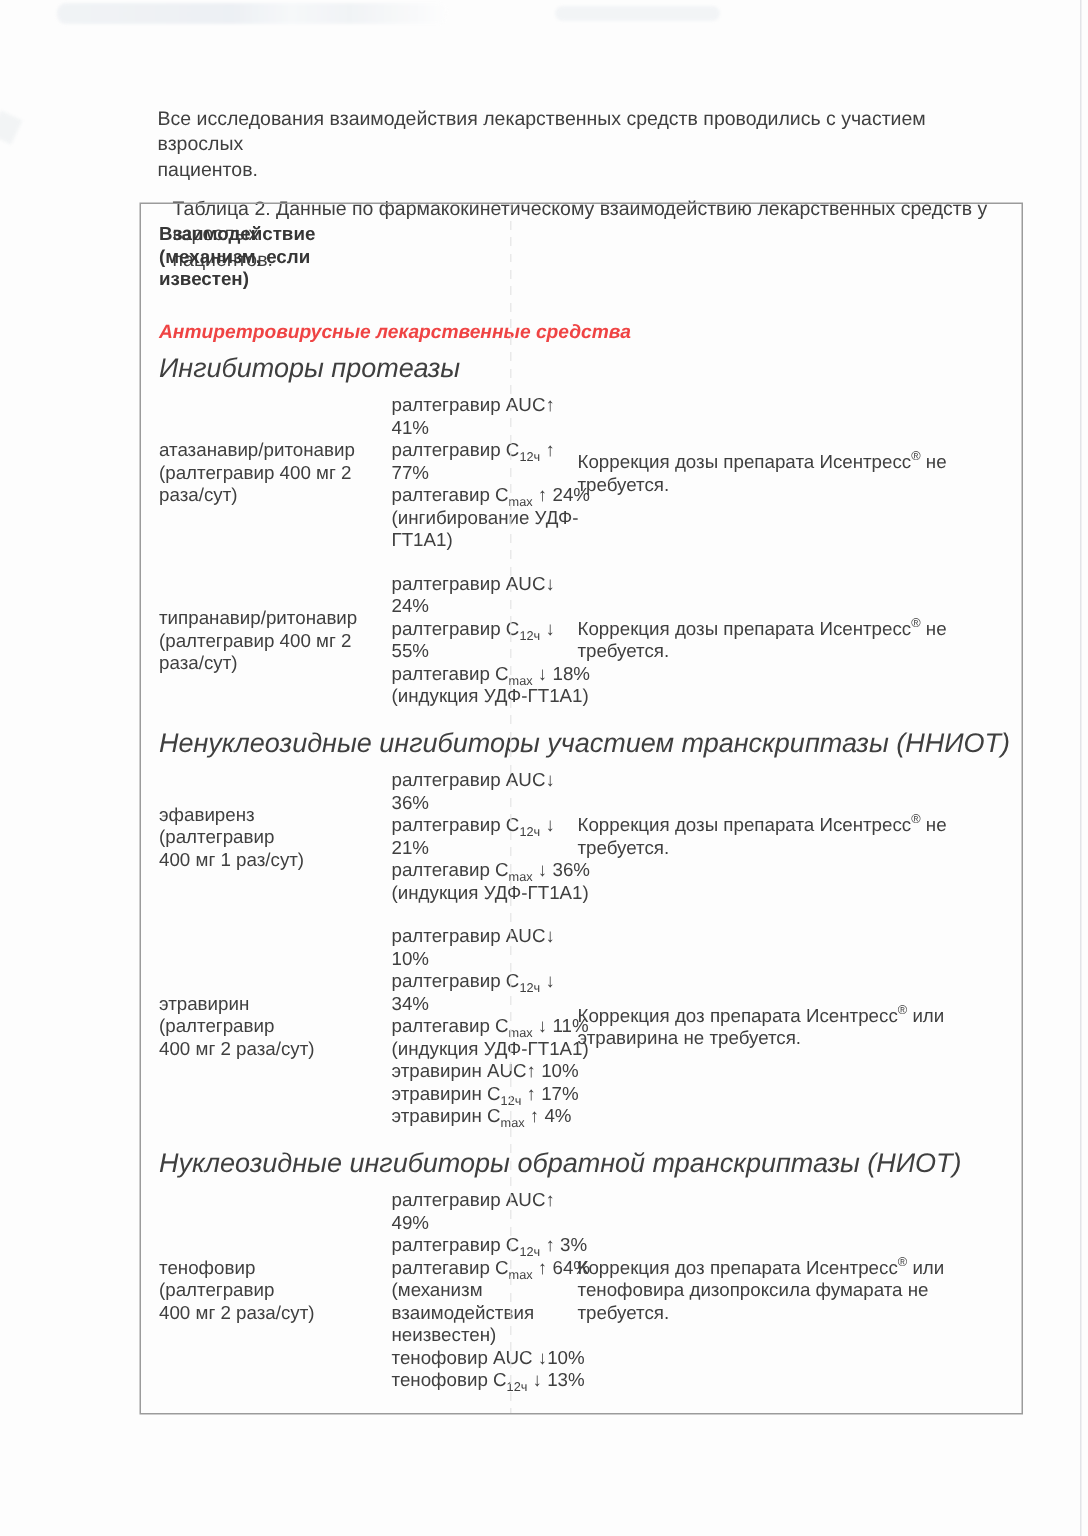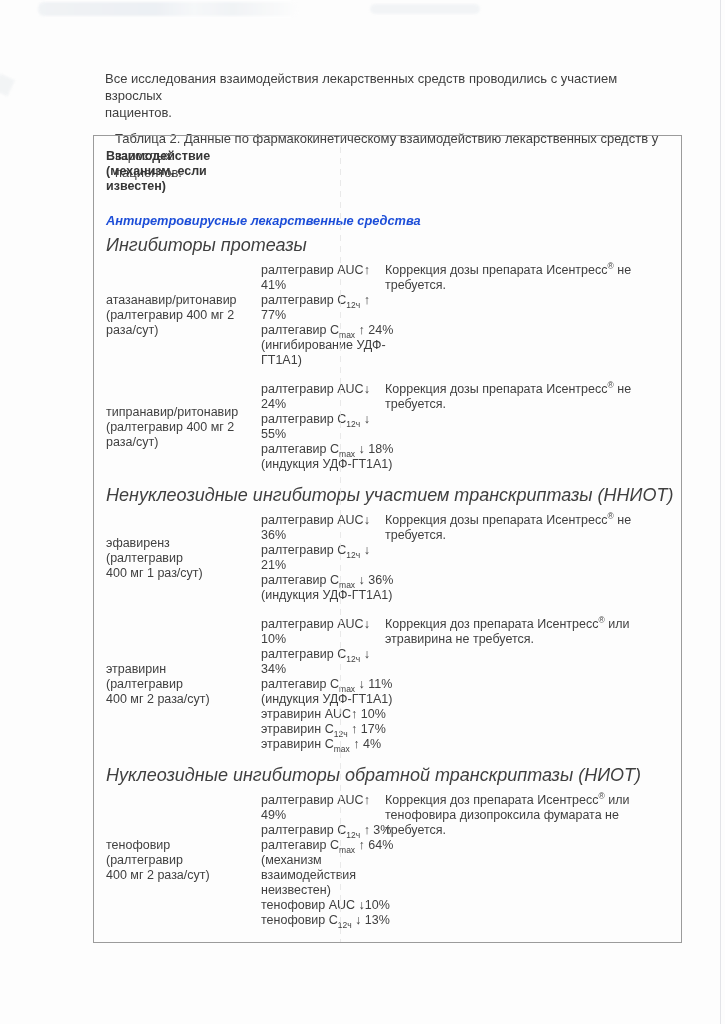--- a/index.html
+++ b/index.html
@@ -25,28 +25,28 @@
   .para{font-size:13px;line-height:17px;white-space:pre-line;}
   .caption{margin-top:9px;margin-left:10px;}
   
   .ptable{
     position:absolute;left:93px;top:135px;width:587px;
     border:1px solid #9b9b9b;background:transparent;
   }
   .grid-row{display:grid;grid-template-columns:155px 124px 1fr;}
   .cell{font-size:12.5px;line-height:15px;padding:0 6px 0 12px;}
   .hdr .cell{font-weight:bold;color:#363636;white-space:pre-line;padding-top:13px;padding-bottom:12px;}
-  .row-group{grid-column:1/-1;font-weight:bold;font-style:italic;color:#1d4ed8;
+  .row-group{grid-column:1/-1;font-weight:bold;font-style:italic;color:#ef4444;
     font-size:12.8px;line-height:15px;padding:7px 6px 8px 12px;}
   .row-subgroup{grid-column:1/-1;font-style:italic;font-size:18px;line-height:15px;
     padding:2px 6px 10px 12px;}
   .drug-row .cell{padding-bottom:14px;}
   .cell-drug{display:flex;align-items:center;}
   .cell-int{white-space:nowrap;}
-  .cell-rec{display:flex;align-items:flex-start;white-space:pre-line;}
+  .cell-rec{display:flex;align-items:center;white-space:pre-line;}
   sub{font-size:8.5px;line-height:0;}
   sup{font-size:8.5px;line-height:0;}
 </style>
 </head>
 <body>
 
 <div class="smudge-top"></div>
 <div class="smudge-top2"></div>
 <div class="smudge-left"></div>
 <div class="page-edge-line"></div>

